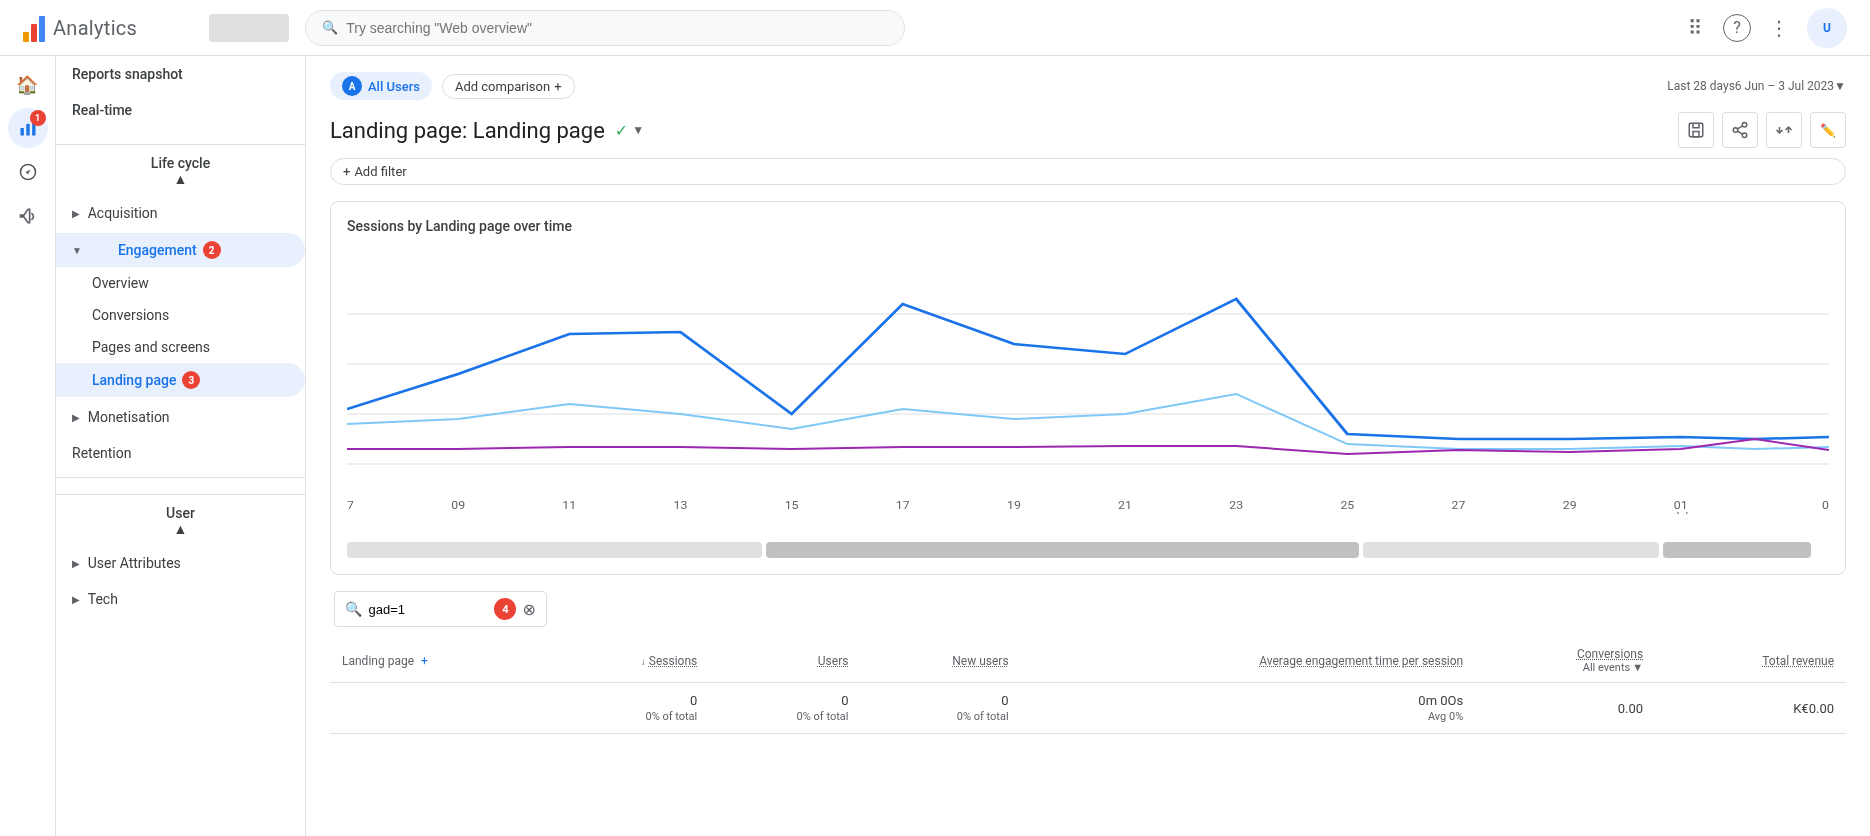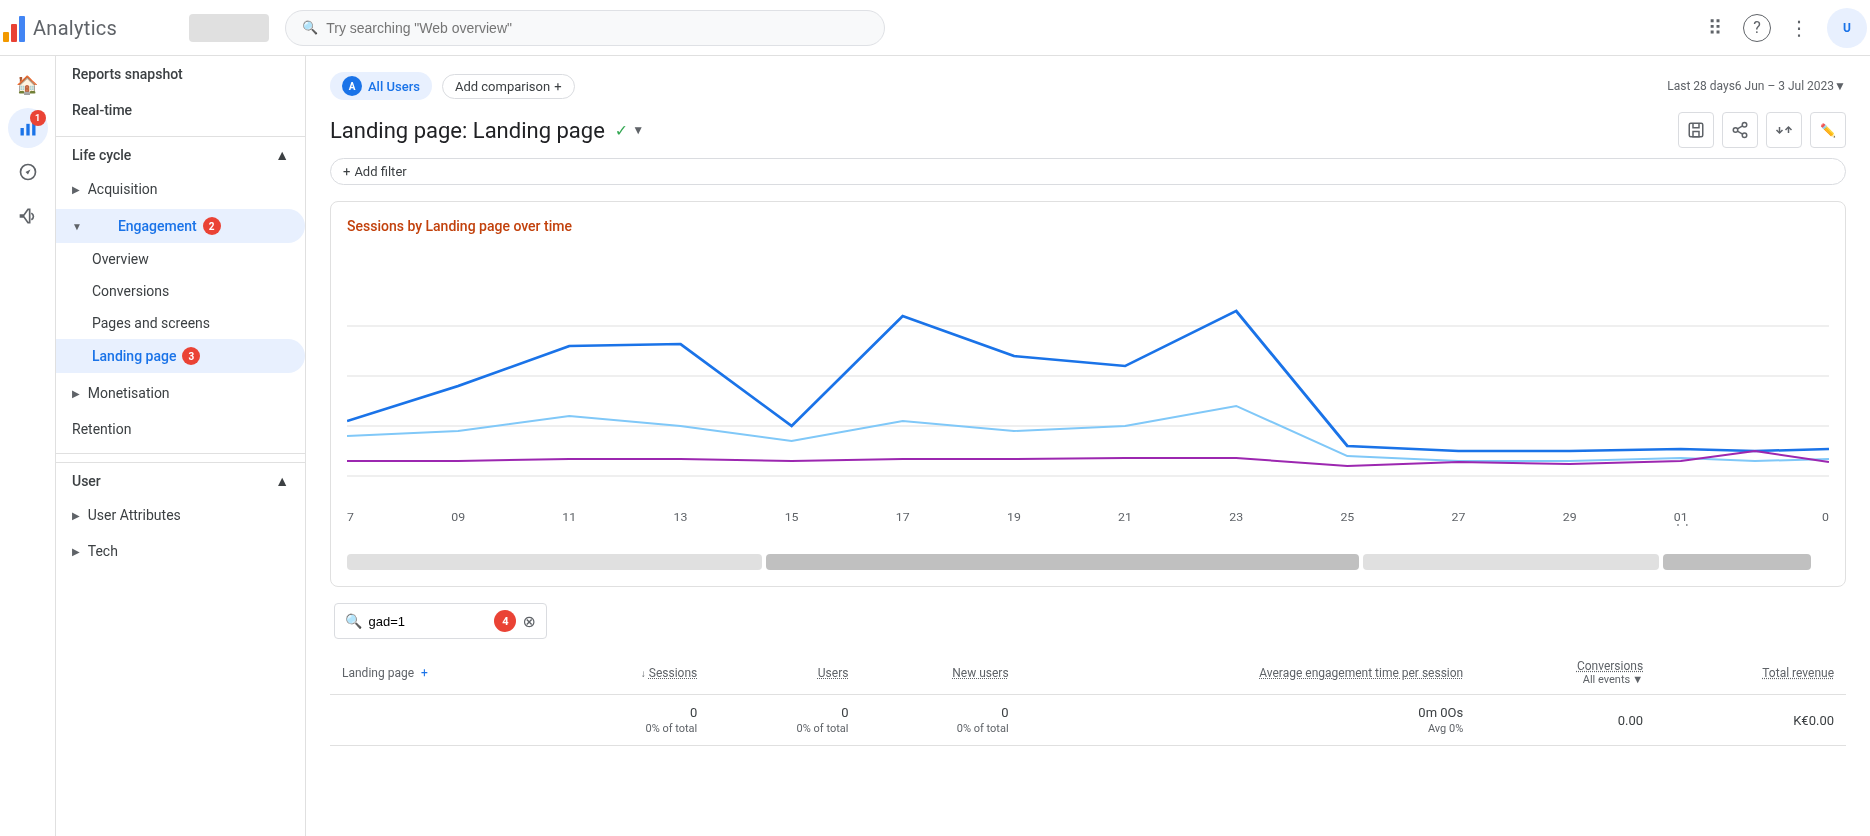--- a/index.html
+++ b/index.html
@@ -1,21 +1,21 @@
 <!DOCTYPE html>
 <html><head>
   <meta charset="utf-8">
   <style>
     * { box-sizing: border-box; margin: 0; padding: 0; }
     body { font-family: 'Google Sans', Roboto, Arial, sans-serif; background: #fff; font-size: 13px; color: #202124; overflow: hidden; }
 
     
     .topbar {
       display: flex; align-items: center; height: 56px;
-      border-bottom: 1px solid #e0e0e0; padding: 0 3px; gap: 16px;
+      border-bottom: 1px solid #e0e0e0; padding: 0 23px; gap: 16px;
       position: fixed; top: 0; left: 0; right: 0; background: #fff; z-index: 100;
     }
     .topbar-logo { display: flex; align-items: center; gap: 8px; min-width: 170px; }
     .logo-bars { display: flex; align-items: flex-end; gap: 2px; height: 28px; }
     .logo-bar { width: 6px; border-radius: 1px; }
     .logo-bar-1 { height: 10px; background: #F29900; }
     .logo-bar-2 { height: 18px; background: #E94235; }
     .logo-bar-3 { height: 26px; background: #4285F4; }
     .topbar-title { font-size: 20px; color: #5f6368; font-weight: 400; letter-spacing: 0.3px; }
     .topbar-account-avatar { width: 80px; height: 28px; background: #e0e0e0; border-radius: 4px; }
@@ -62,23 +62,23 @@
     
     .left-nav {
       width: 250px; overflow-y: auto; border-right: 1px solid #e0e0e0;
       background: #fff; flex-shrink: 0; padding-bottom: 16px;
     }
     .nav-top-item {
       display: flex; align-items: center; padding: 10px 16px; cursor: pointer;
       color: #3c4043; font-size: 14px; font-weight: 500;
     }
     .nav-section-header {
-      display: flex; justify-content: space-between;
+      display: flex; align-items: center; justify-content: space-between;
       padding: 10px 16px; cursor: pointer; font-size: 14px; font-weight: 500;
-      color: #3c4043; border-top: 1px solid #e0e0e0; margin-top: 8px;
+      color: #3c4043; border-top: 1px solid #e0e0e0; margin-top: 16px; flex-direction: column;
     }
     .nav-group { margin-bottom: 4px; }
     .nav-parent {
       display: flex; align-items: center; padding: 8px 16px; cursor: pointer;
       color: #3c4043; font-size: 14px;
     }
     .nav-parent .chevron { font-size: 10px; margin-right: 8px; color: #5f6368; }
     .nav-child {
       display: flex; align-items: center; padding: 8px 16px 8px 36px;
       cursor: pointer; color: #3c4043; font-size: 14px;
@@ -140,21 +140,21 @@
       font-size: 13px; color: #3c4043; cursor: pointer; background: #fff;
       margin-bottom: 16px;
     }
 
     
     .chart-card {
       border: 1px solid #e0e0e0; border-radius: 8px; padding: 16px;
       margin-bottom: 16px;
     }
     .chart-title {
-      font-size: 14px; font-weight: 500; color: #c2410c; margin-bottom: 32px;
+      font-size: 14px; font-weight: 500; color: #404040; margin-bottom: 20px;
     }
     .chart-area { position: relative; height: 280px; width: 100%; }
 
     
     .table-controls {
       display: flex; align-items: center; gap: 8px; margin-bottom: 12px;
       padding: 0 4px;
     }
     .search-filter {
       display: flex; align-items: center; gap: 6px;

